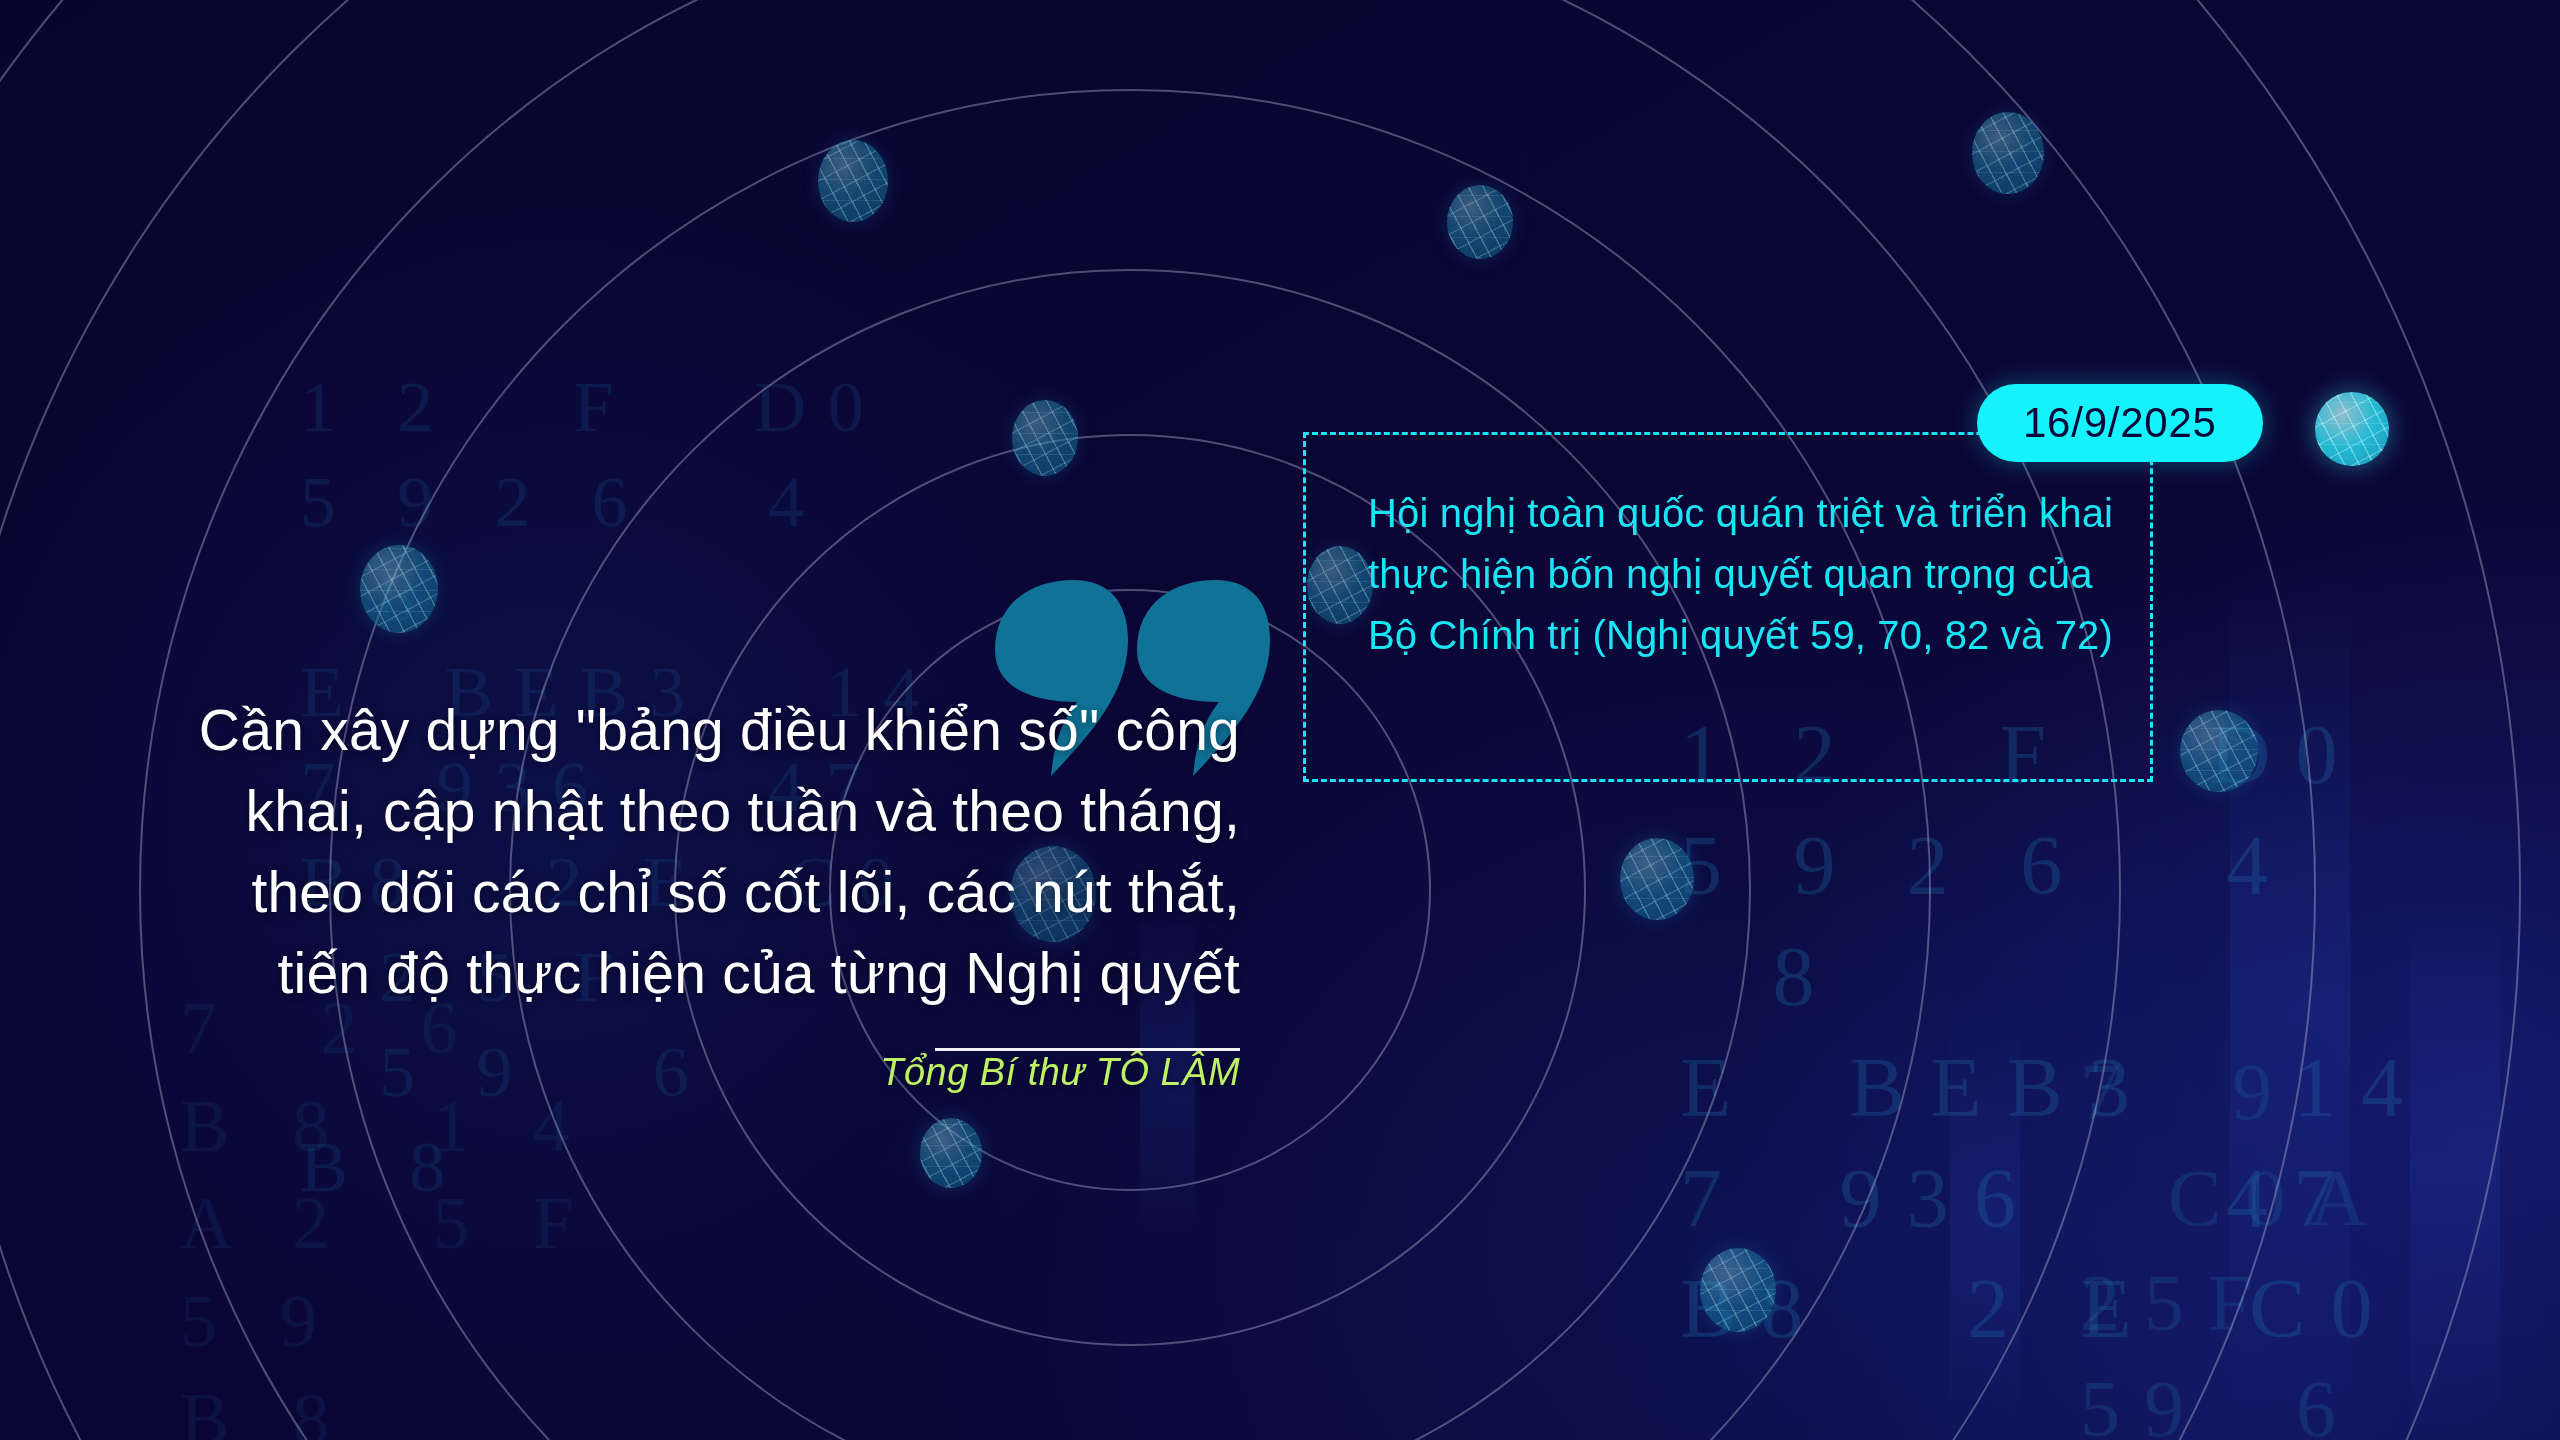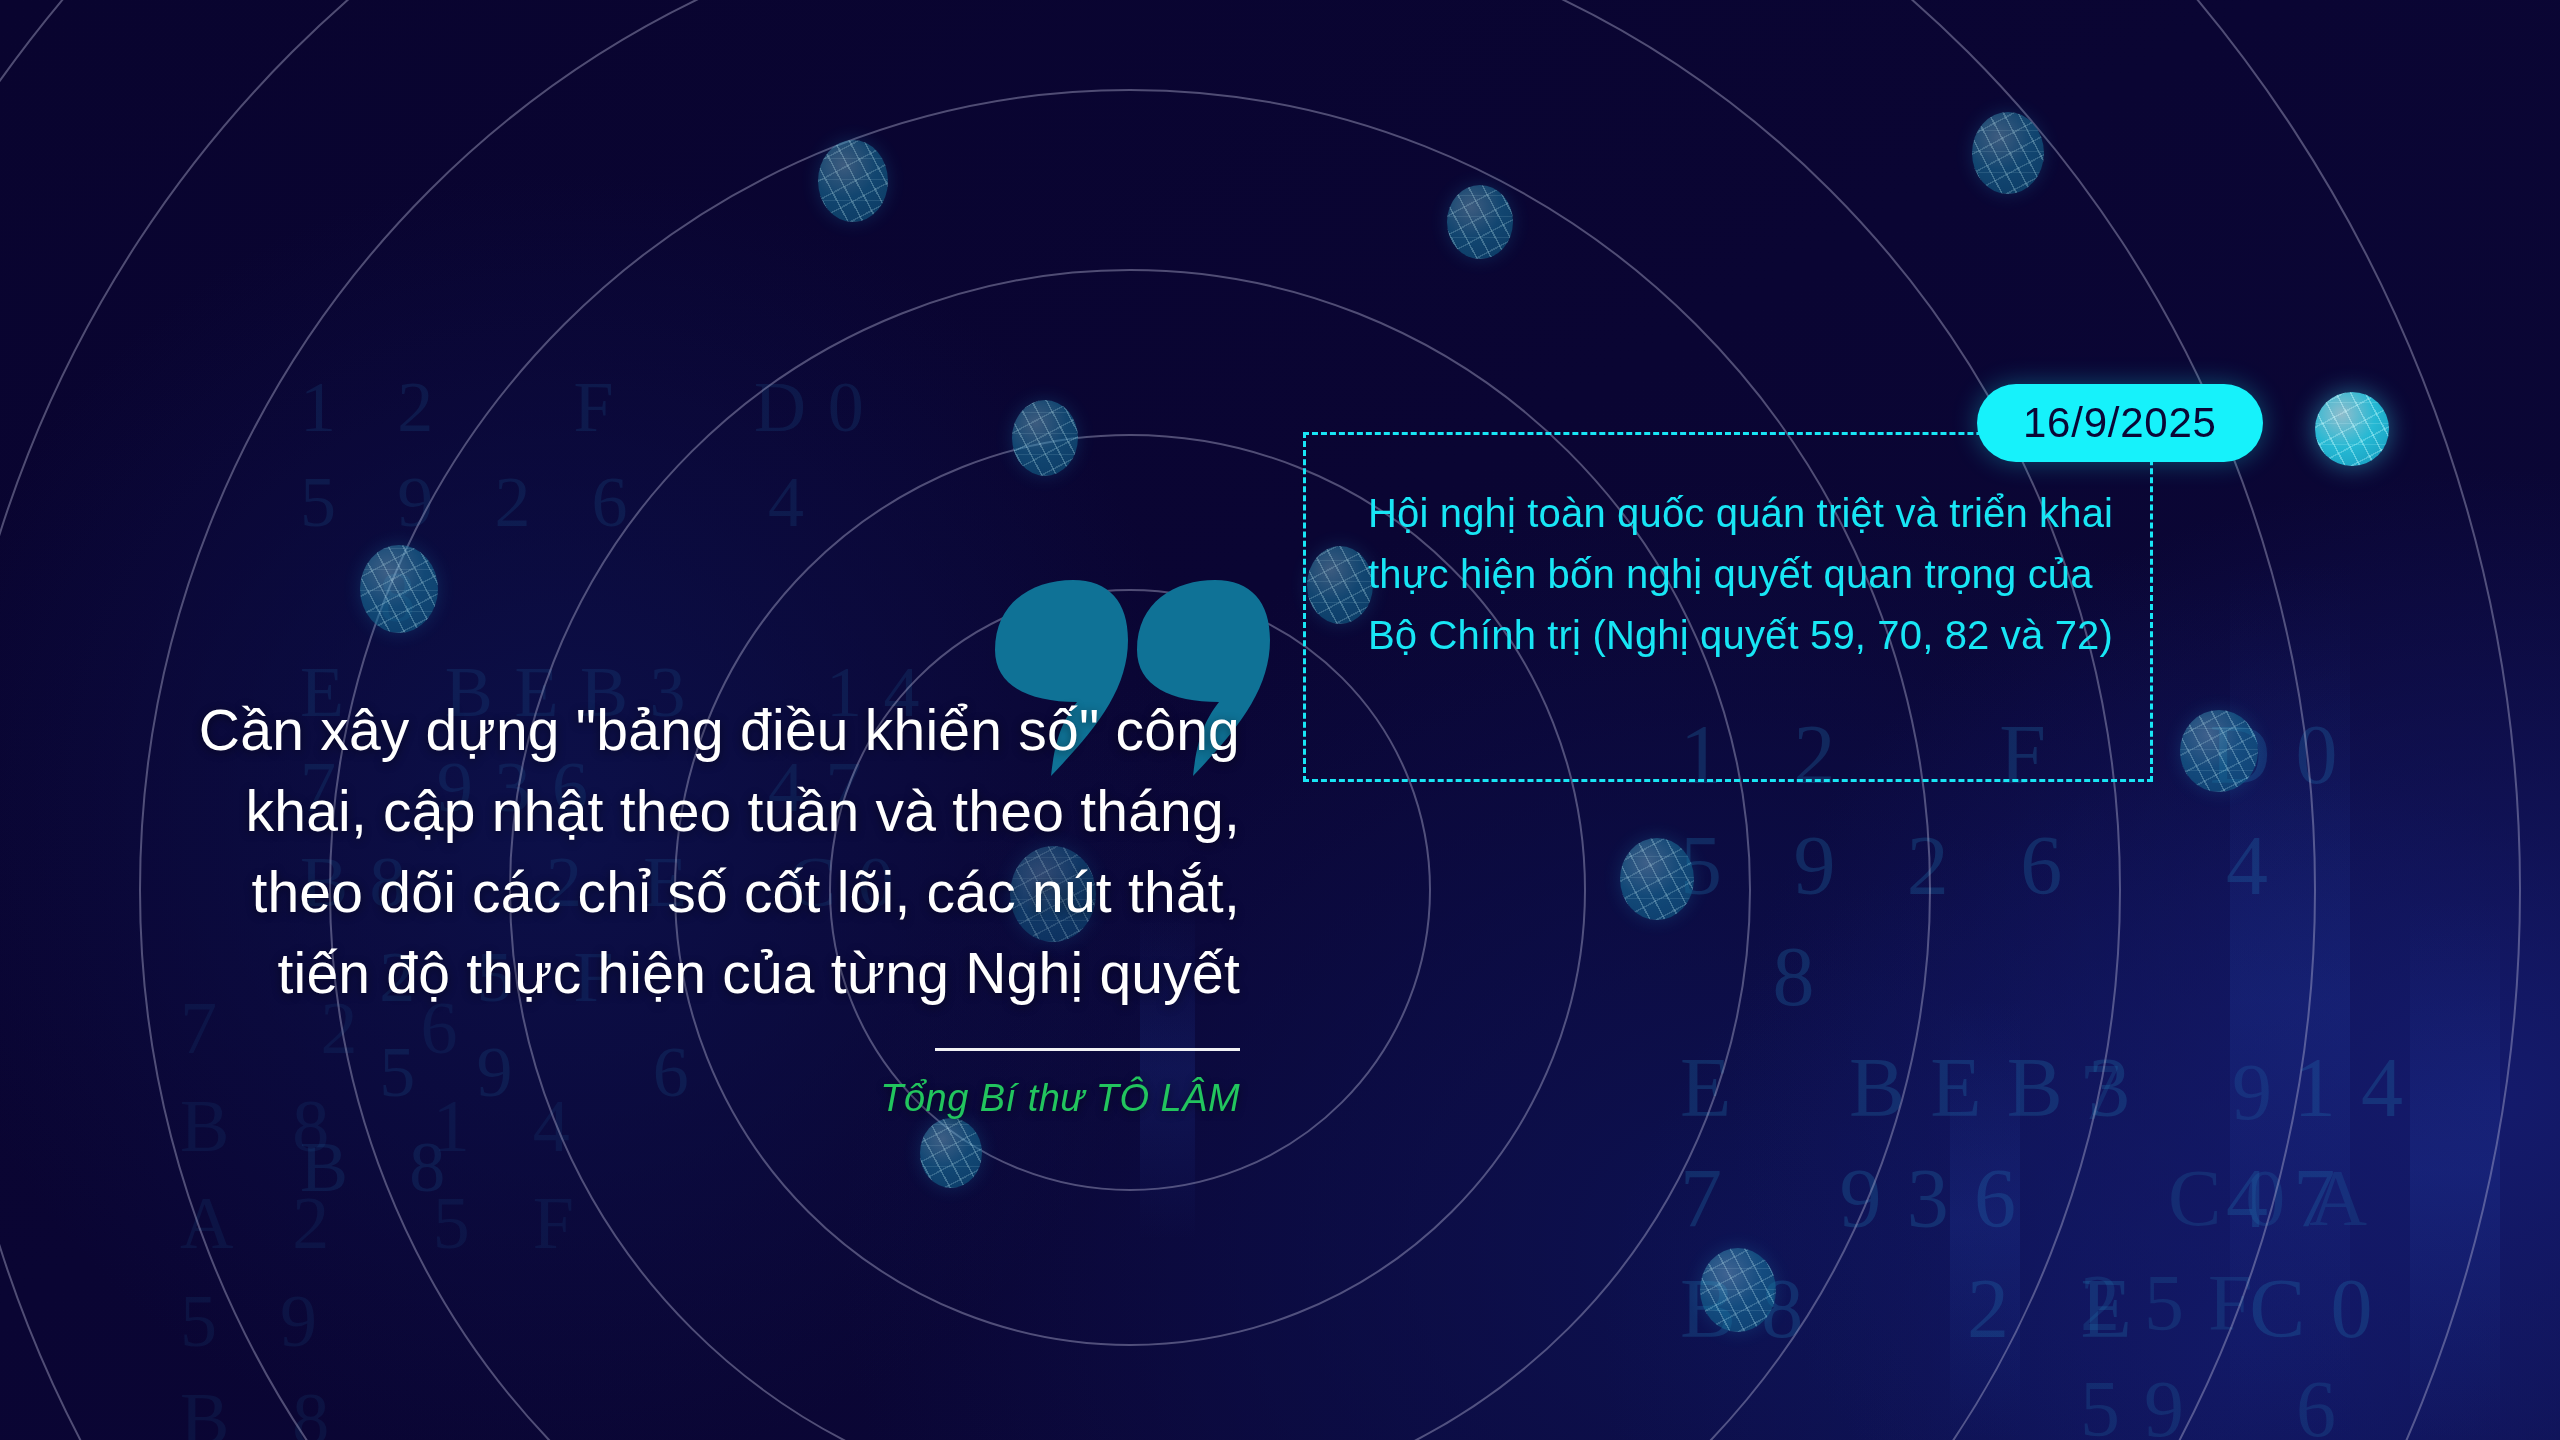--- a/index.html
+++ b/index.html
@@ -120,22 +120,21 @@
     white-space:pre-line;
     text-shadow:0 2px 10px rgba(0,0,0,0.45);
   }
   .quote-rule {
     margin:34px 0 0 auto;
     width:305px; height:3px;
     background:#ffffff;
     opacity:0.95;
   }
   .quote-author {
-    margin-top:26px;
-    color:#22c55e;
+    color:#bef264;
     font-size:38px;
     font-style:italic;
     letter-spacing:0.012em;
     text-shadow:0 2px 8px rgba(0,0,0,0.45);
   }
 
   
   .panel {
     position:absolute;
     left:1303px; top:432px;

